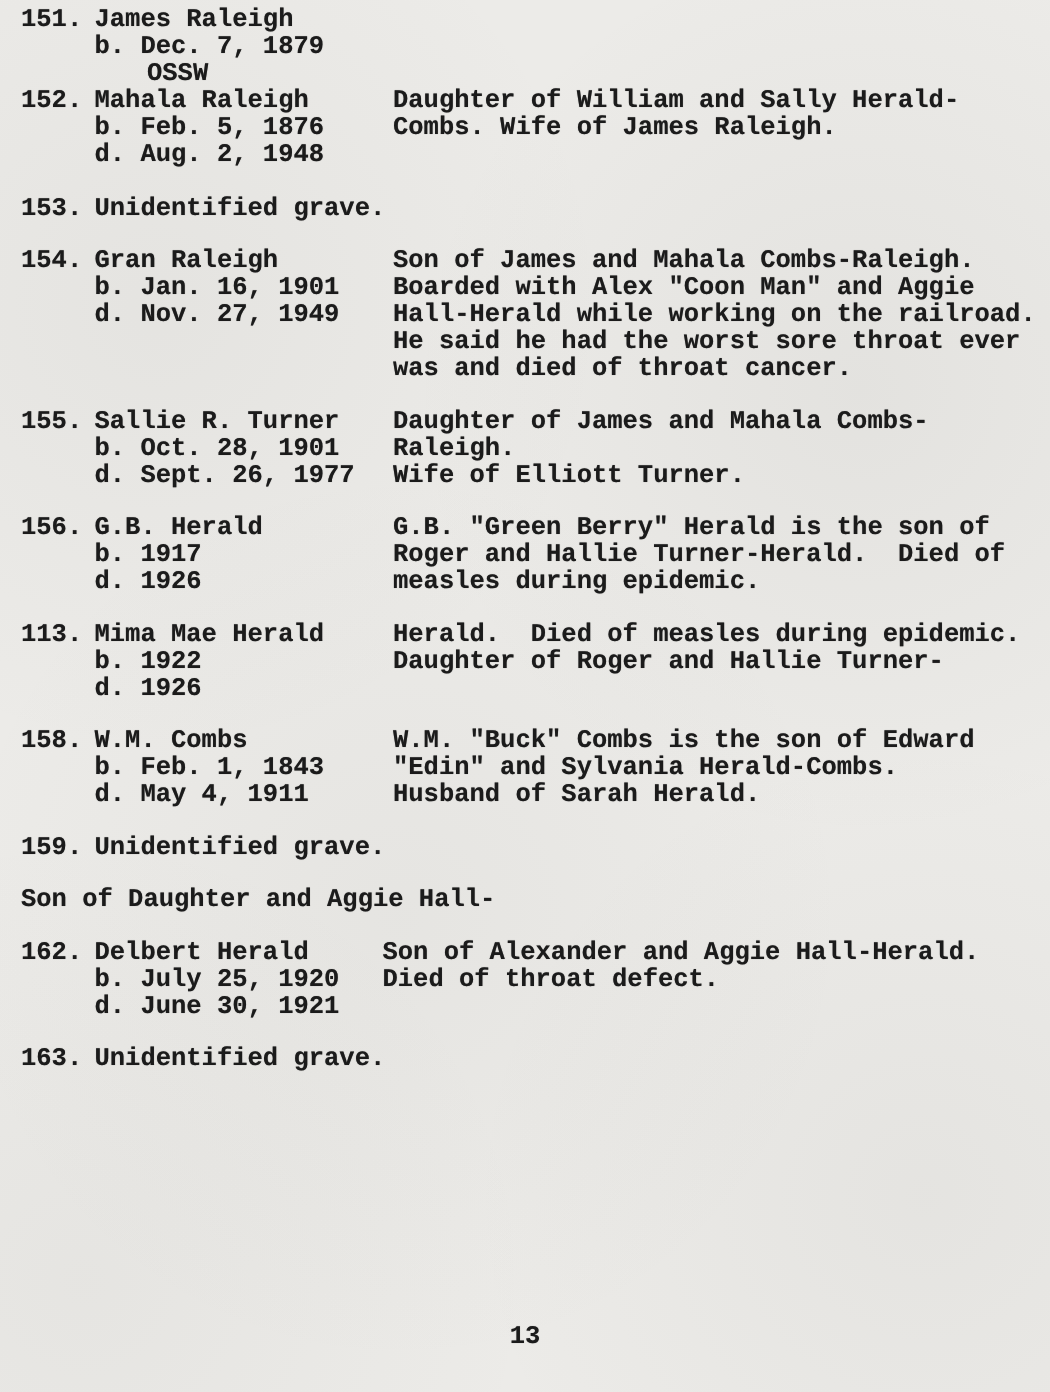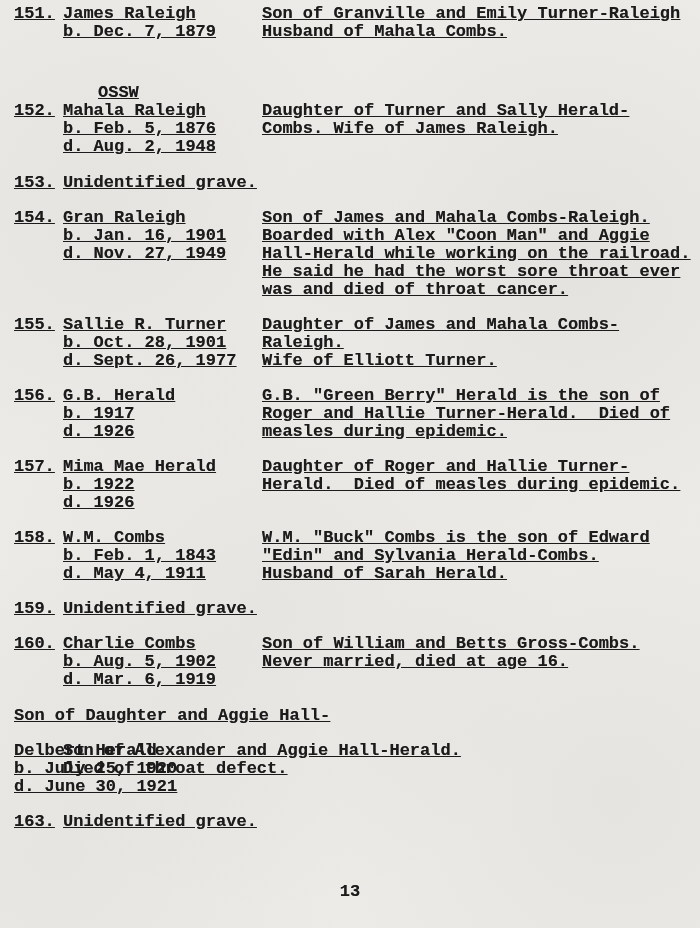--- a/index.html
+++ b/index.html
@@ -20,64 +20,59 @@
     line-height: 18px;
     font-weight: 700;
     color: #1b1b1b;
     text-shadow: 0 0 0.5px rgba(20,20,20,0.55);
   }
   .page { padding: 5px 0 0 14px; }
   .entry {
     display: grid;
     grid-template-columns: 49px 199px 1fr;
     margin-bottom: 17px;
-    text-decoration: underline;
   }
   .entry.tight    { margin-bottom: 0; }
   .entry.gap-18   { margin-bottom: 18px; }
   .entry.wide-left   { grid-template-columns: 49px 267px 1fr; }
   .entry.narrow-left { grid-template-columns: 49px 192px 1fr; }
   .num, .line { white-space: pre; }
   .date { }
-  .ossw { margin-left: 35px; margin-top: 43px; }
+  .ossw { margin-left: 35px; }
   .page-number {
     position: absolute;
     bottom: 27px;
     left: 0;
     width: 100%;
     text-align: center;
   }
 </style>
 </head>
 <body>
 
 <div class="page">
 
   <div class="entry tight">
     <div class="num">151.</div>
     <div class="left">
       <div class="line">James Raleigh</div>
       <div class="line date">b. Dec. 7, 1879</div>
       <div class="line date ossw">OSSW</div>
     </div>
-    <div class="desc">
-      <div class="line">Son of Granville and Emily Turner-Raleigh</div>
-      <div class="line">Husband of Mahala Combs.</div>
-    </div>
   </div>
 
   <div class="entry gap-18">
     <div class="num">152.</div>
     <div class="left">
       <div class="line">Mahala Raleigh</div>
       <div class="line date">b. Feb. 5, 1876</div>
       <div class="line date">d. Aug. 2, 1948</div>
     </div>
     <div class="desc">
-      <div class="line">Daughter of Turner and Sally Herald-</div>
+      <div class="line">Daughter of William and Sally Herald-</div>
       <div class="line">Combs. Wife of James Raleigh.</div>
     </div>
   </div>
 
   <div class="entry">
     <div class="num">153.</div>
     <div class="left">
       <div class="line">Unidentified grave.</div>
     </div>
     <div class="desc"></div>
@@ -121,29 +116,29 @@
       <div class="line date">d. 1926</div>
     </div>
     <div class="desc">
       <div class="line">G.B. "Green Berry" Herald is the son of</div>
       <div class="line">Roger and Hallie Turner-Herald.  Died of</div>
       <div class="line">measles during epidemic.</div>
     </div>
   </div>
 
   <div class="entry">
-    <div class="num">157.</div>
+    <div class="num">113.</div>
     <div class="left">
       <div class="line">Mima Mae Herald</div>
       <div class="line date">b. 1922</div>
       <div class="line date">d. 1926</div>
     </div>
     <div class="desc">
+      <div class="line">Herald.  Died of measles during epidemic.</div>
       <div class="line">Daughter of Roger and Hallie Turner-</div>
-      <div class="line">Herald.  Died of measles during epidemic.</div>
     </div>
   </div>
 
   <div class="entry">
     <div class="num">158.</div>
     <div class="left">
       <div class="line">W.M. Combs</div>
       <div class="line date">b. Feb. 1, 1843</div>
       <div class="line date">d. May 4, 1911</div>
     </div>
@@ -155,40 +150,29 @@
   </div>
 
   <div class="entry">
     <div class="num">159.</div>
     <div class="left">
       <div class="line">Unidentified grave.</div>
     </div>
     <div class="desc"></div>
   </div>
 
-  <div class="entry gap-18">
-    <div class="num">160.</div>
-    <div class="left">
-      <div class="line">Charlie Combs</div>
-      <div class="line date">b. Aug. 5, 1902</div>
-      <div class="line date">d. Mar. 6, 1919</div>
-    </div>
-    <div class="desc">
-      <div class="line">Son of William and Betts Gross-Combs.</div>
-      <div class="line">Never married, died at age 16.</div>
-    </div>
-  </div>
 
   <div class="entry wide-left">
     <div class="desc">
       <div class="line">Son of Daughter and Aggie Hall-</div>
     </div>
   </div>
 
   <div class="entry narrow-left">
+    <div class="num">162.</div>
     <div class="left">
       <div class="line">Delbert Herald</div>
       <div class="line date">b. July 25, 1920</div>
       <div class="line date">d. June 30, 1921</div>
     </div>
     <div class="desc">
       <div class="line">Son of Alexander and Aggie Hall-Herald.</div>
       <div class="line">Died of throat defect.</div>
     </div>
   </div>

